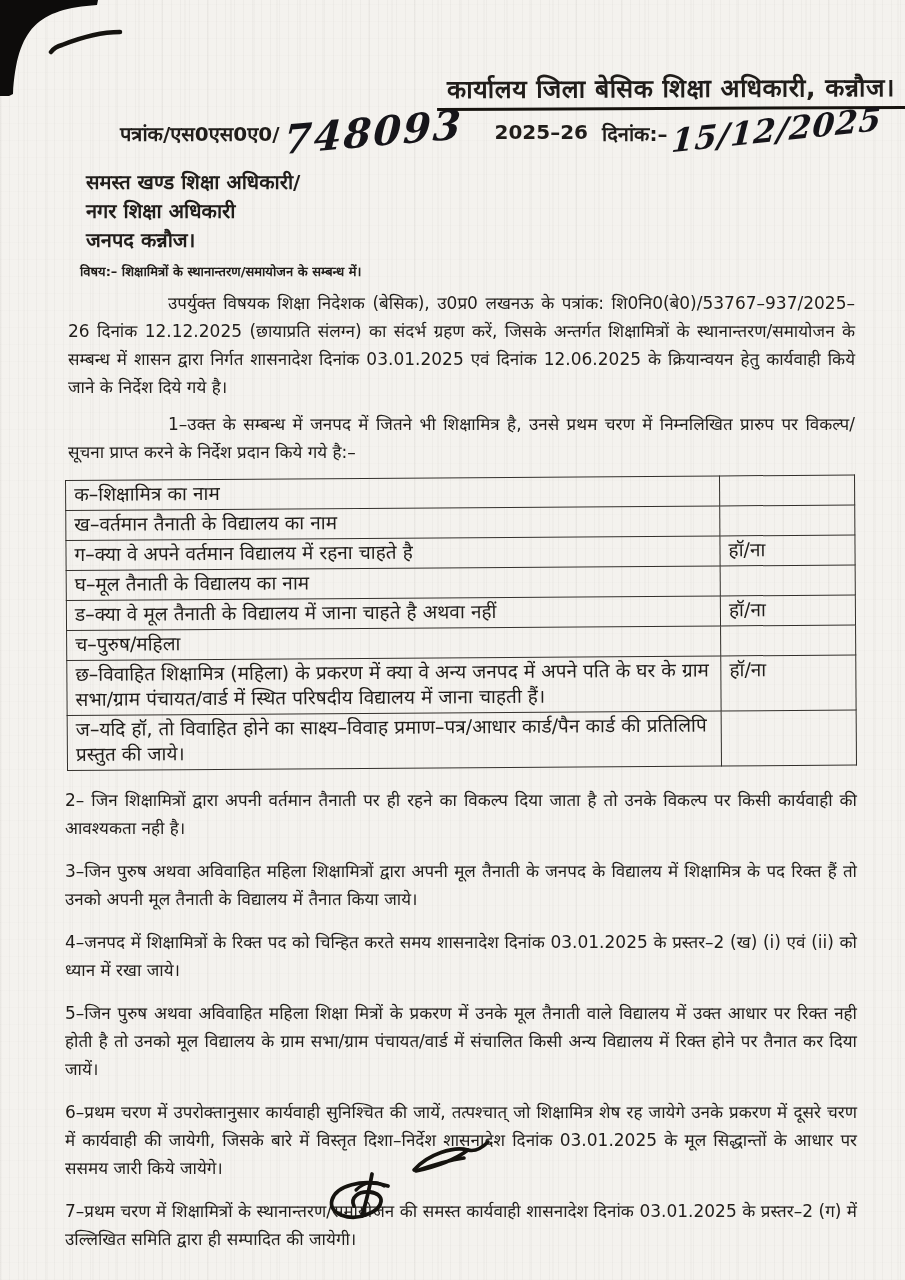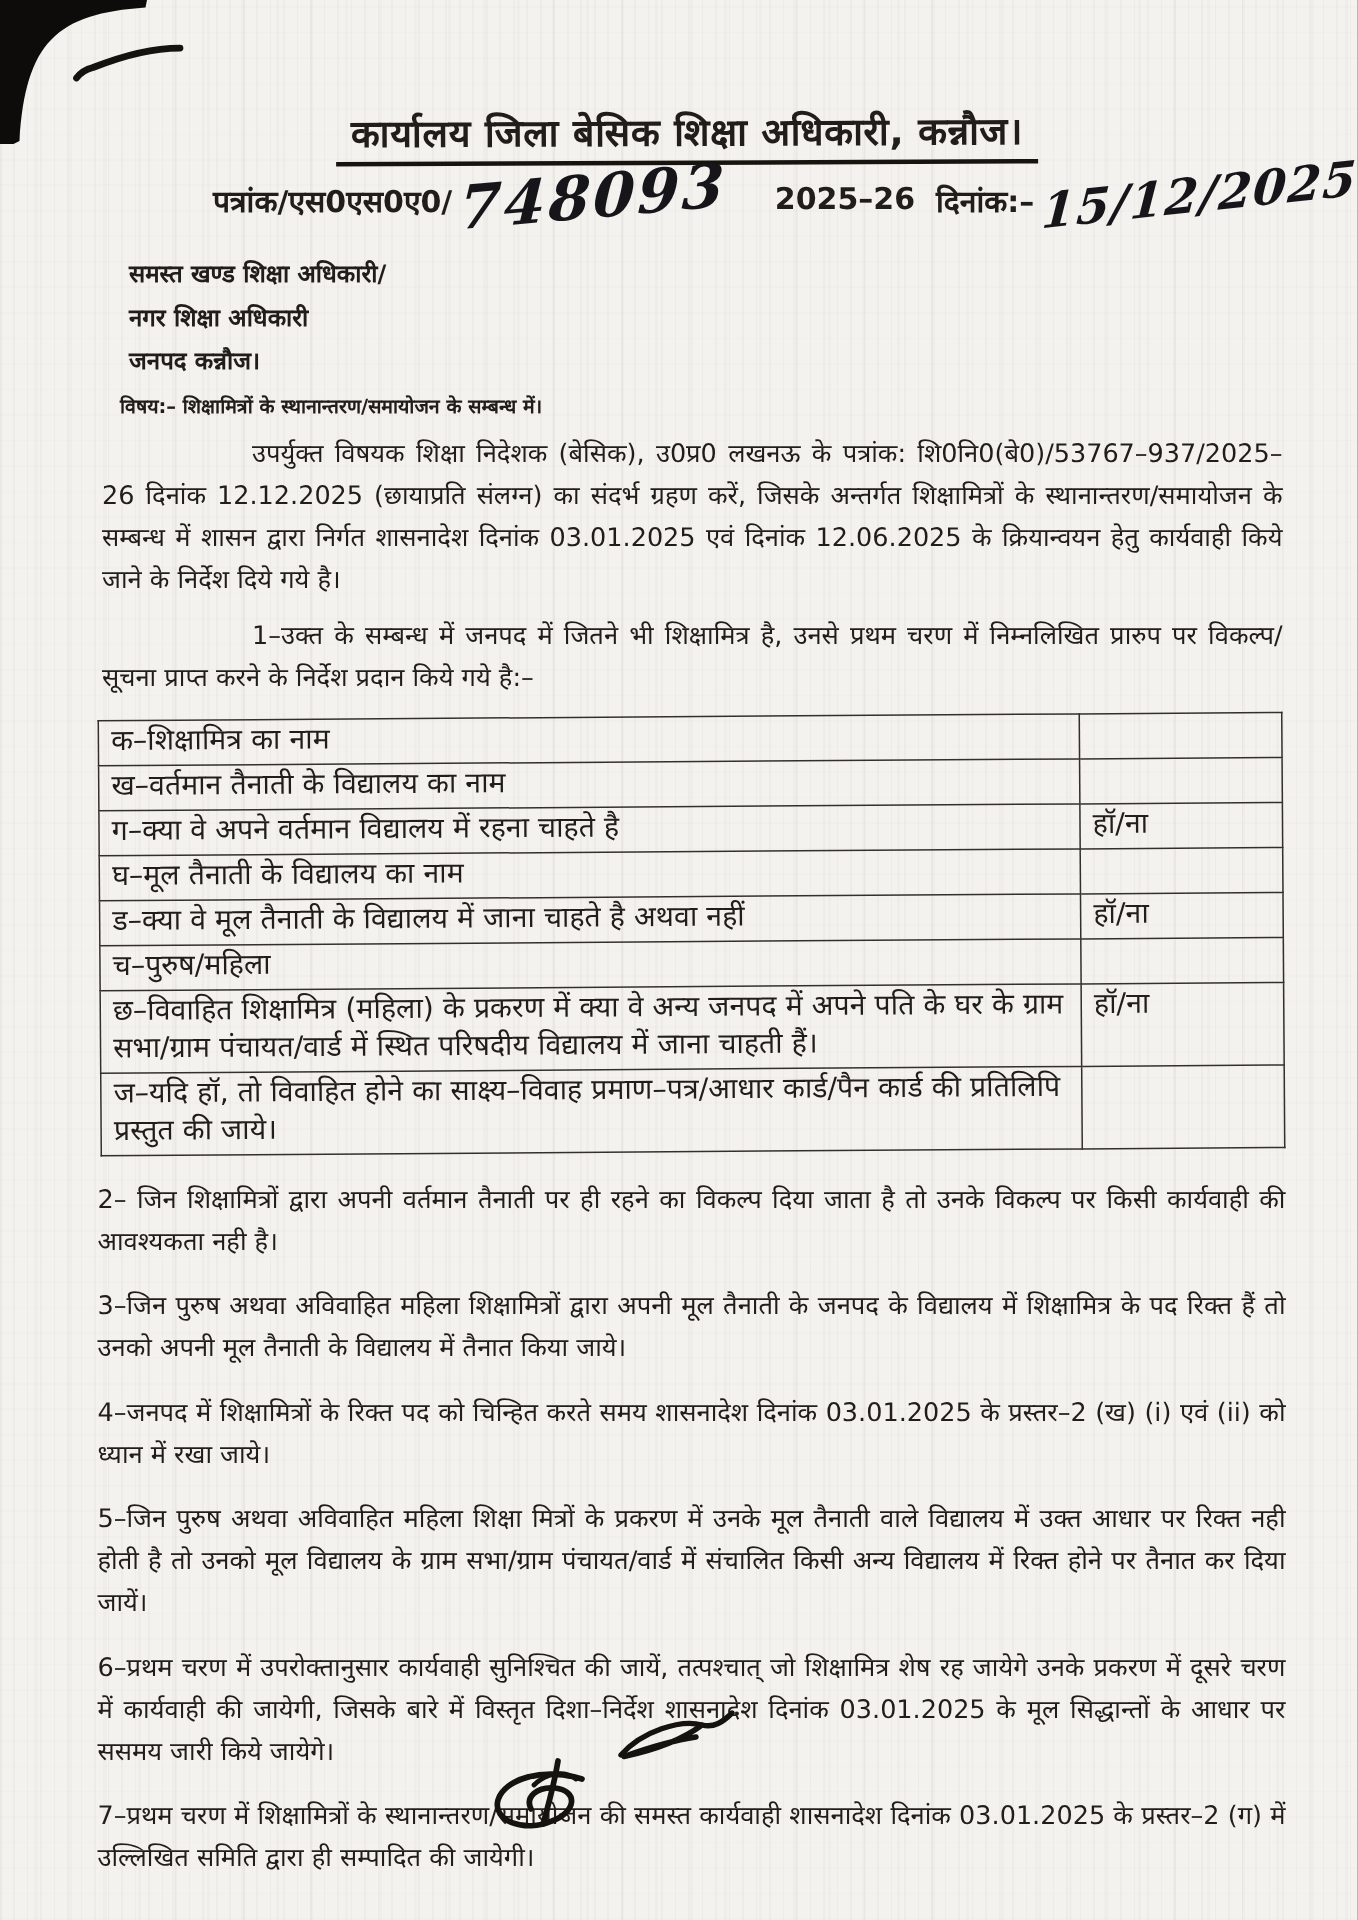--- a/index.html
+++ b/index.html
@@ -19,42 +19,42 @@
     background:
       repeating-linear-gradient(90deg, rgba(95,90,84,0.045) 0 1px, transparent 1px 9px),
       repeating-linear-gradient(90deg, rgba(120,112,104,0.035) 0 2px, transparent 2px 23px),
       repeating-linear-gradient(0deg, rgba(120,112,104,0.018) 0 1px, transparent 1px 17px);
   }
   .content{position:relative;z-index:1;}
 
   .corner-mark{position:absolute;left:0;top:0;z-index:2;}
   .pen-tick{position:absolute;left:48px;top:24px;z-index:2;}
 
-  .title-wrap{padding-top:70px;text-align:center;padding-left:12px;}
+  .title-wrap{padding-top:70px;text-align:right;padding-left:12px;}
   .title{
     display:inline-block;
     font-size:25px;font-weight:700;letter-spacing:0.5px;
     border-bottom:3px solid #17140f;
     padding:0 10px 3px 10px;
     transform:rotate(-0.25deg);
   }
 
   .ref-line{
     display:flex;align-items:flex-start;
     margin:2px 0 0 120px;height:48px;
-    font-size:20px;font-weight:600;justify-content:flex-end;
+    font-size:20px;font-weight:600;
   }
   .ref-label{padding-top:8px;}
   .hw{font-family:"DejaVu Serif","Liberation Serif",serif;font-style:italic;font-weight:700;color:#16151a;}
   .hw-number{font-size:40px;line-height:40px;letter-spacing:2px;transform:rotate(-5deg) skewX(-8deg);margin:0 6px 0 4px;}
   .ref-session{padding-top:8px;margin-left:26px;}
   .ref-date-label{padding-top:8px;margin-left:14px;}
   .hw-date{font-size:32px;line-height:36px;letter-spacing:1px;transform:rotate(-6deg) skewX(-10deg);margin-left:4px;}
 
-  .addressees{margin:8px 0 0 86px;font-size:16px;line-height:29px;font-weight:600;}
+  .addressees{margin:8px 0 0 86px;font-size:20px;line-height:29px;font-weight:600;}
   .subject{margin:3px 48px 0 80px;font-size:13px;line-height:28px;font-weight:600;}
 
   .body-par{font-size:17px;line-height:28px;font-weight:500;text-align:justify;}
   .intro{margin:3px 50px 0 68px;text-indent:100px;}
   .point1{margin:9px 50px 0 68px;text-indent:100px;}
 
   .options-table{
     margin:14px 0 0 65px;width:790px;
     border-collapse:collapse;
     transform:rotate(-0.4deg);

